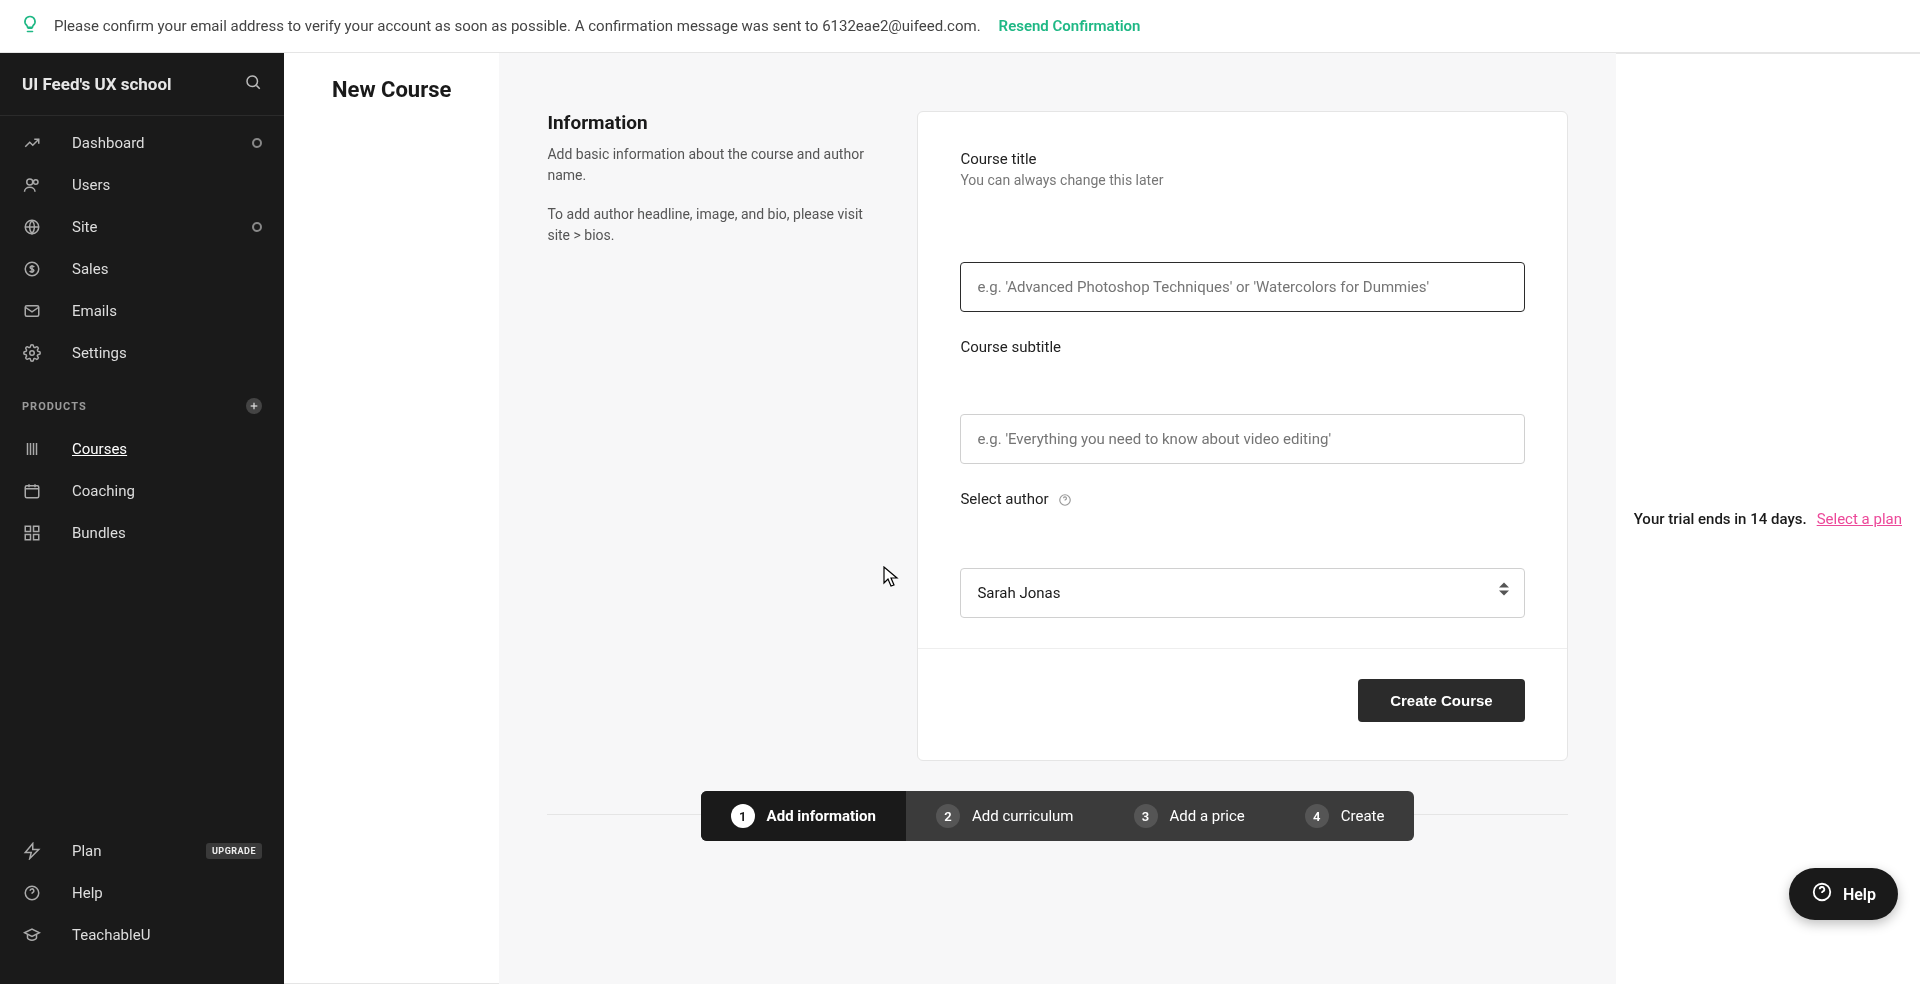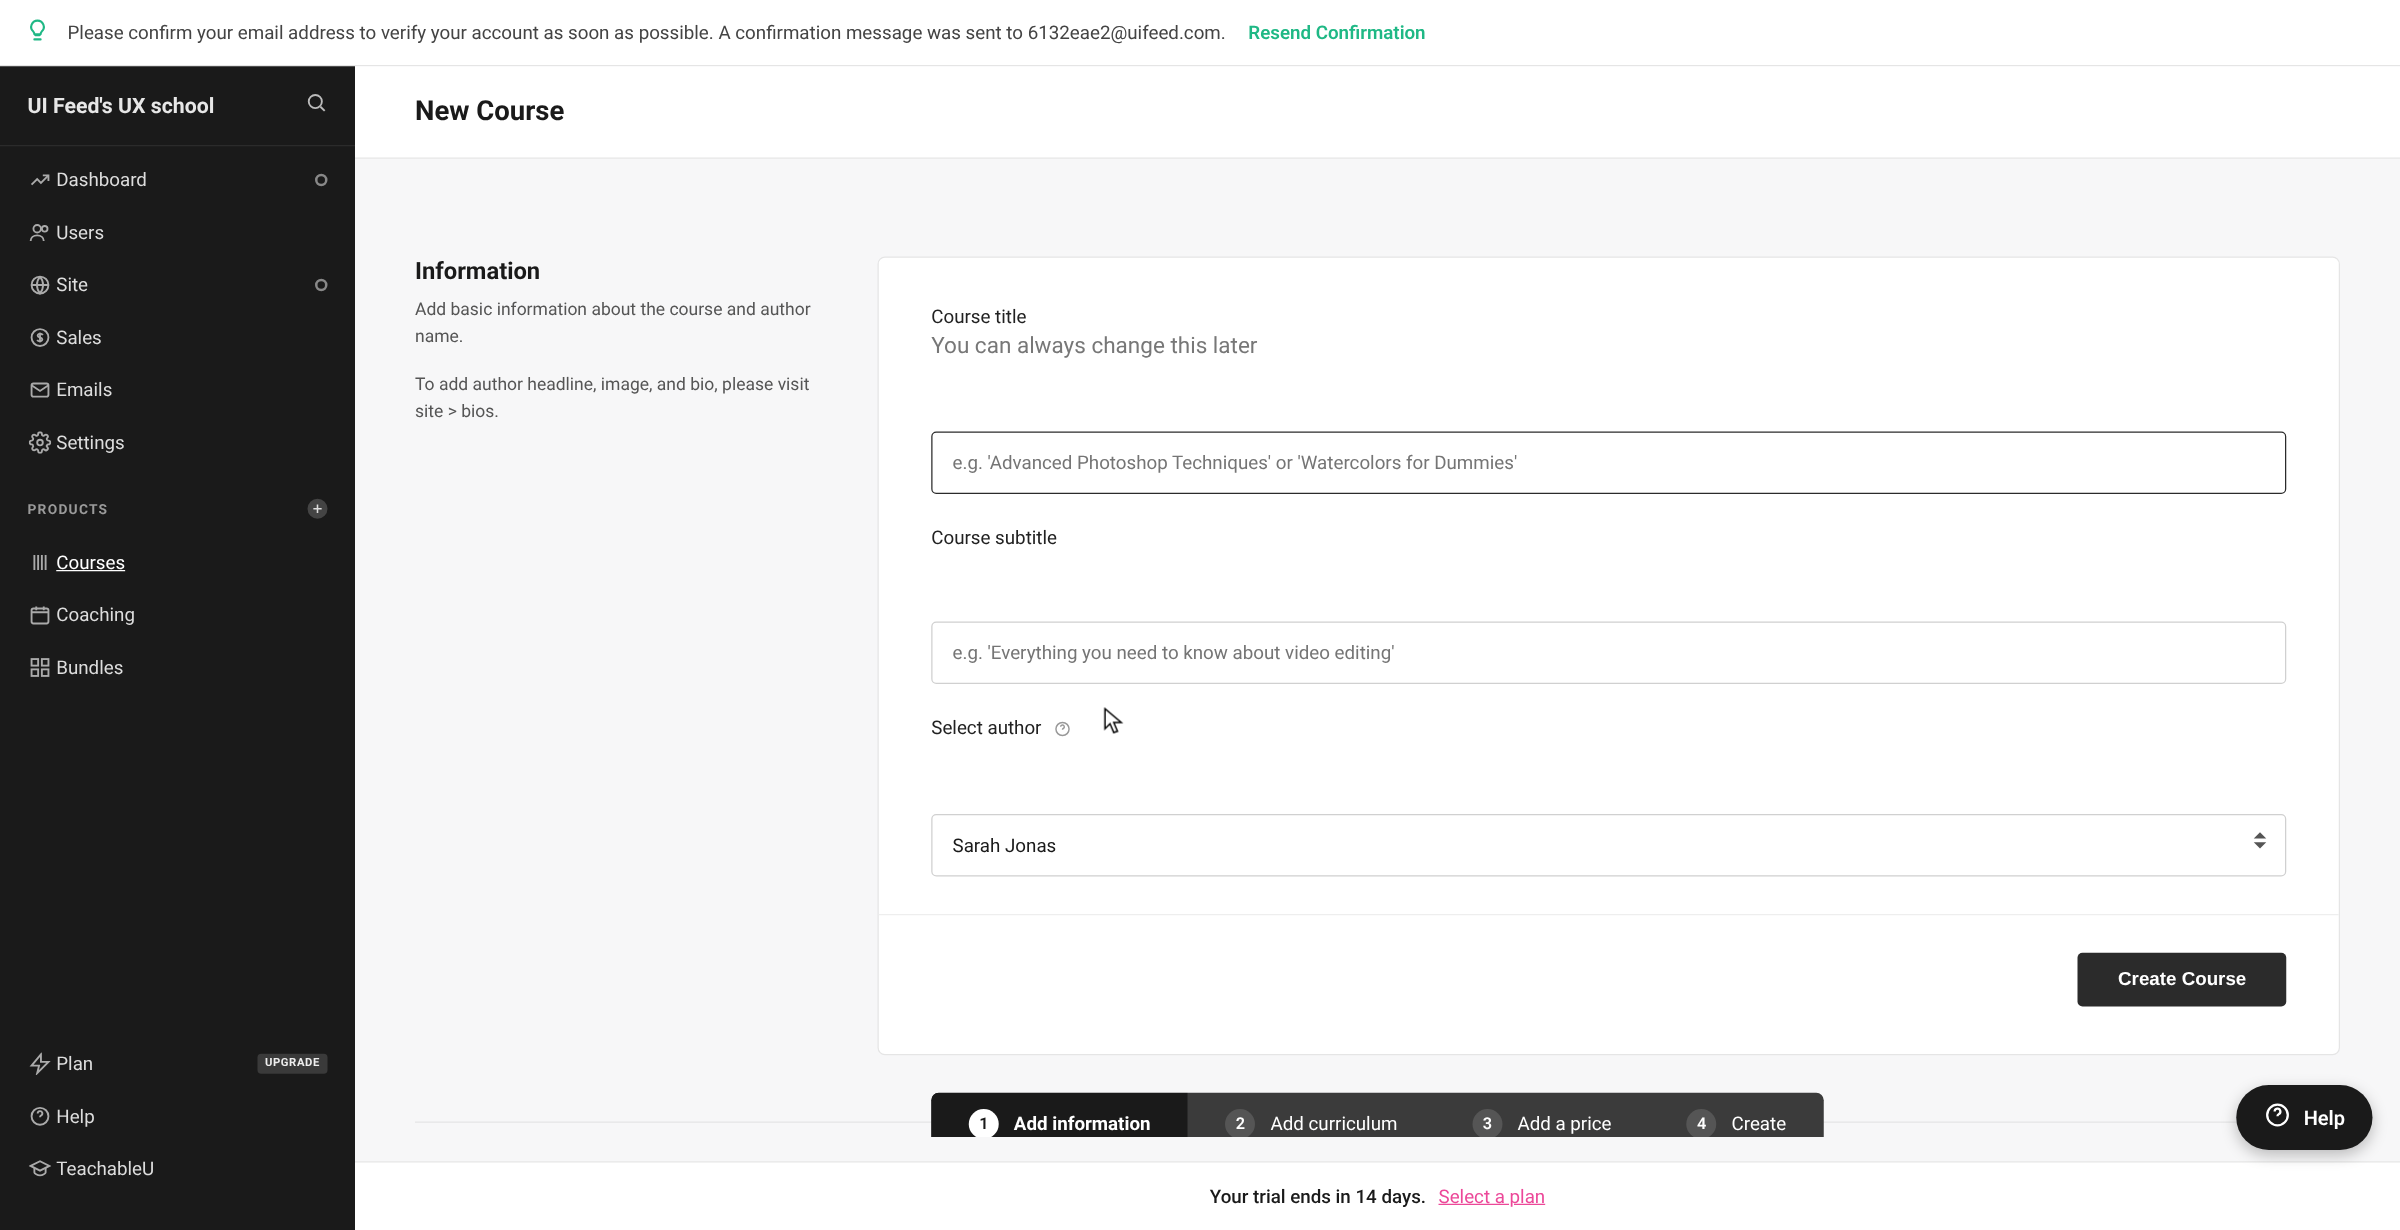--- a/index.html
+++ b/index.html
@@ -69,21 +69,21 @@
     .sidebar-header .icon-btn {
       color: #bbb;
       cursor: pointer;
     }
     .nav-group {
       padding: 6px 0;
     }
     .nav-item {
       display: flex;
       align-items: center;
-      gap: 3px;
+      gap: 30px;
       padding: 12px 22px;
       cursor: pointer;
       color: #ddd;
       position: relative;
     }
     .nav-item .icon {
       width: 20px;
       display: flex;
       justify-content: center;
       color: #aaa;
@@ -128,23 +128,22 @@
       border-radius: 3px;
       background: #3a3a3a;
       color: #eee;
       font-weight: 700;
       letter-spacing: 0.5px;
     }
     
     .content {
       flex: 1;
       display: flex;
-      flex-direction: column;
+      flex-direction: row;
       overflow: hidden;
-      gap: 20px;
     }
     .page-header {
       background: #fff;
       border-bottom: 1px solid #e5e5e5;
       padding: 24px 48px;
     }
     .page-header h1 {
       font-size: 22px;
       font-weight: 700;
     }
@@ -185,23 +184,23 @@
       margin-bottom: 26px;
     }
     .form-group label {
       display: block;
       font-size: 15px;
       font-weight: 400;
       margin-bottom: 4px;
       color: #222;
     }
     .form-group .hint {
-      font-size: 18px;
+      font-size: 14px;
       color: #777;
-      margin-bottom: 10px;
+      margin-bottom: 26px;
     }
     .form-group label .help-icon {
       display: inline-flex;
       margin-left: 6px;
       vertical-align: middle;
       color: #999;
     }
     .text-input, .select-input {
       width: 100%;
       border: 1.5px solid #d0d0d0;

